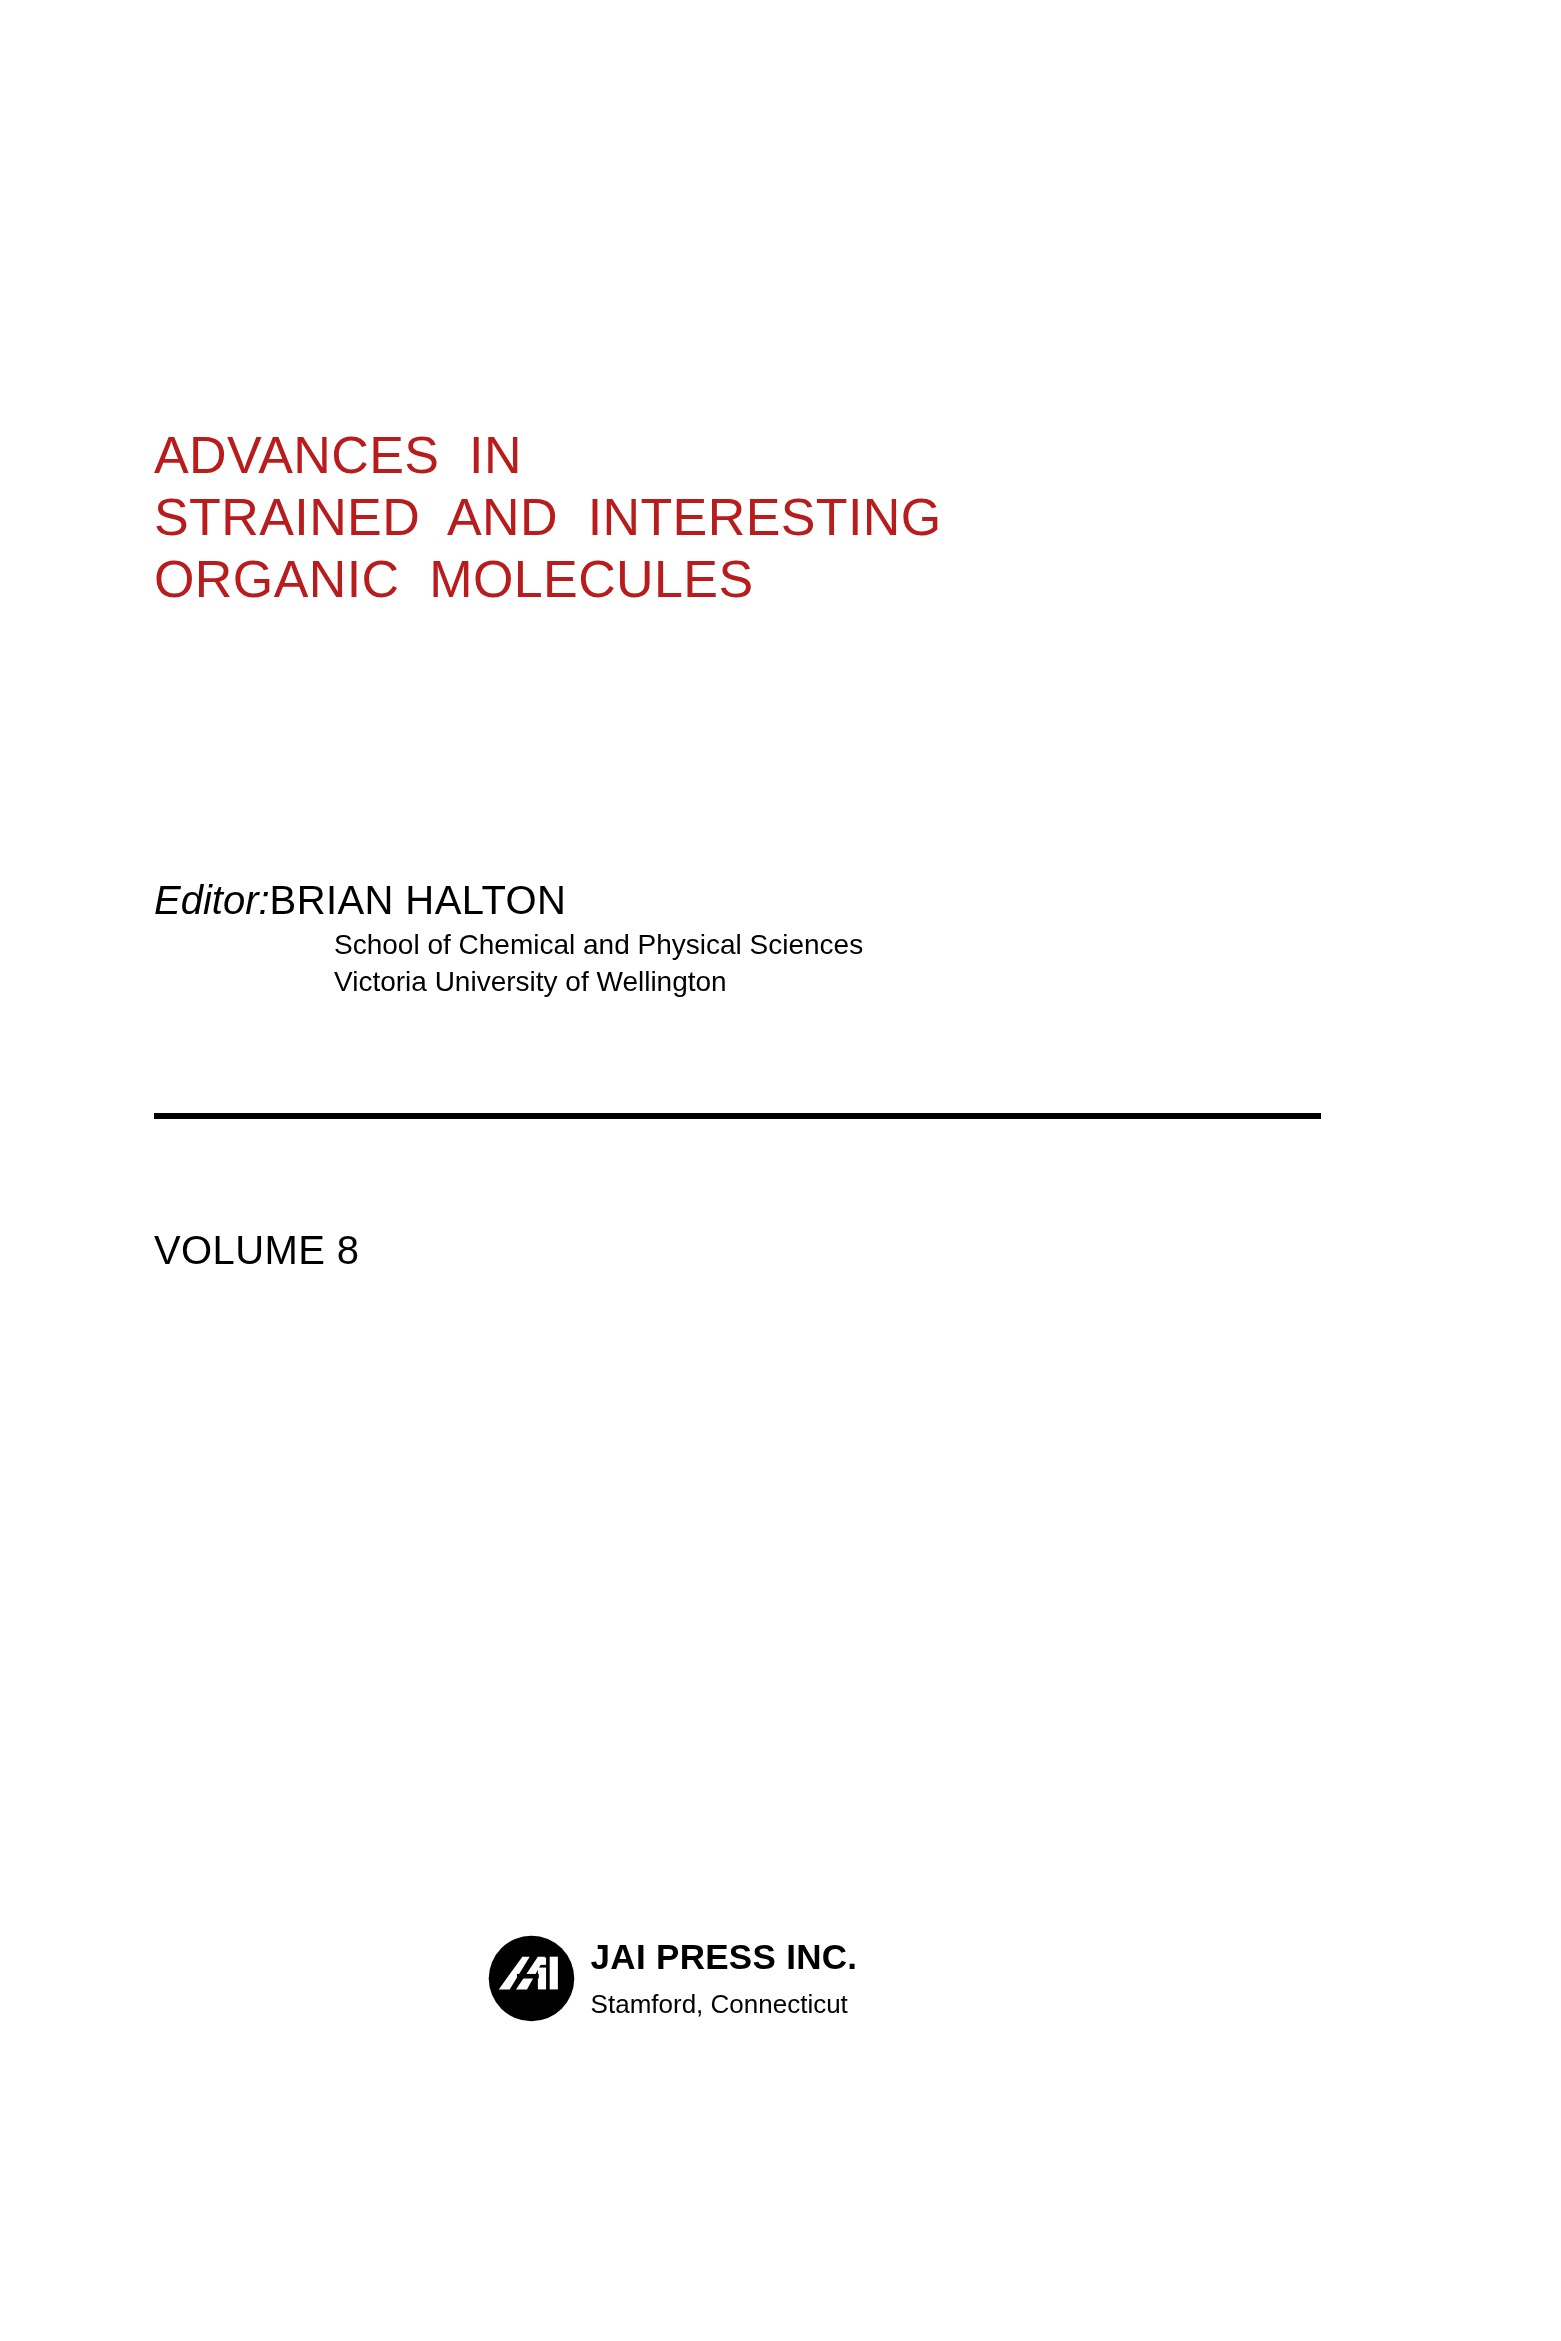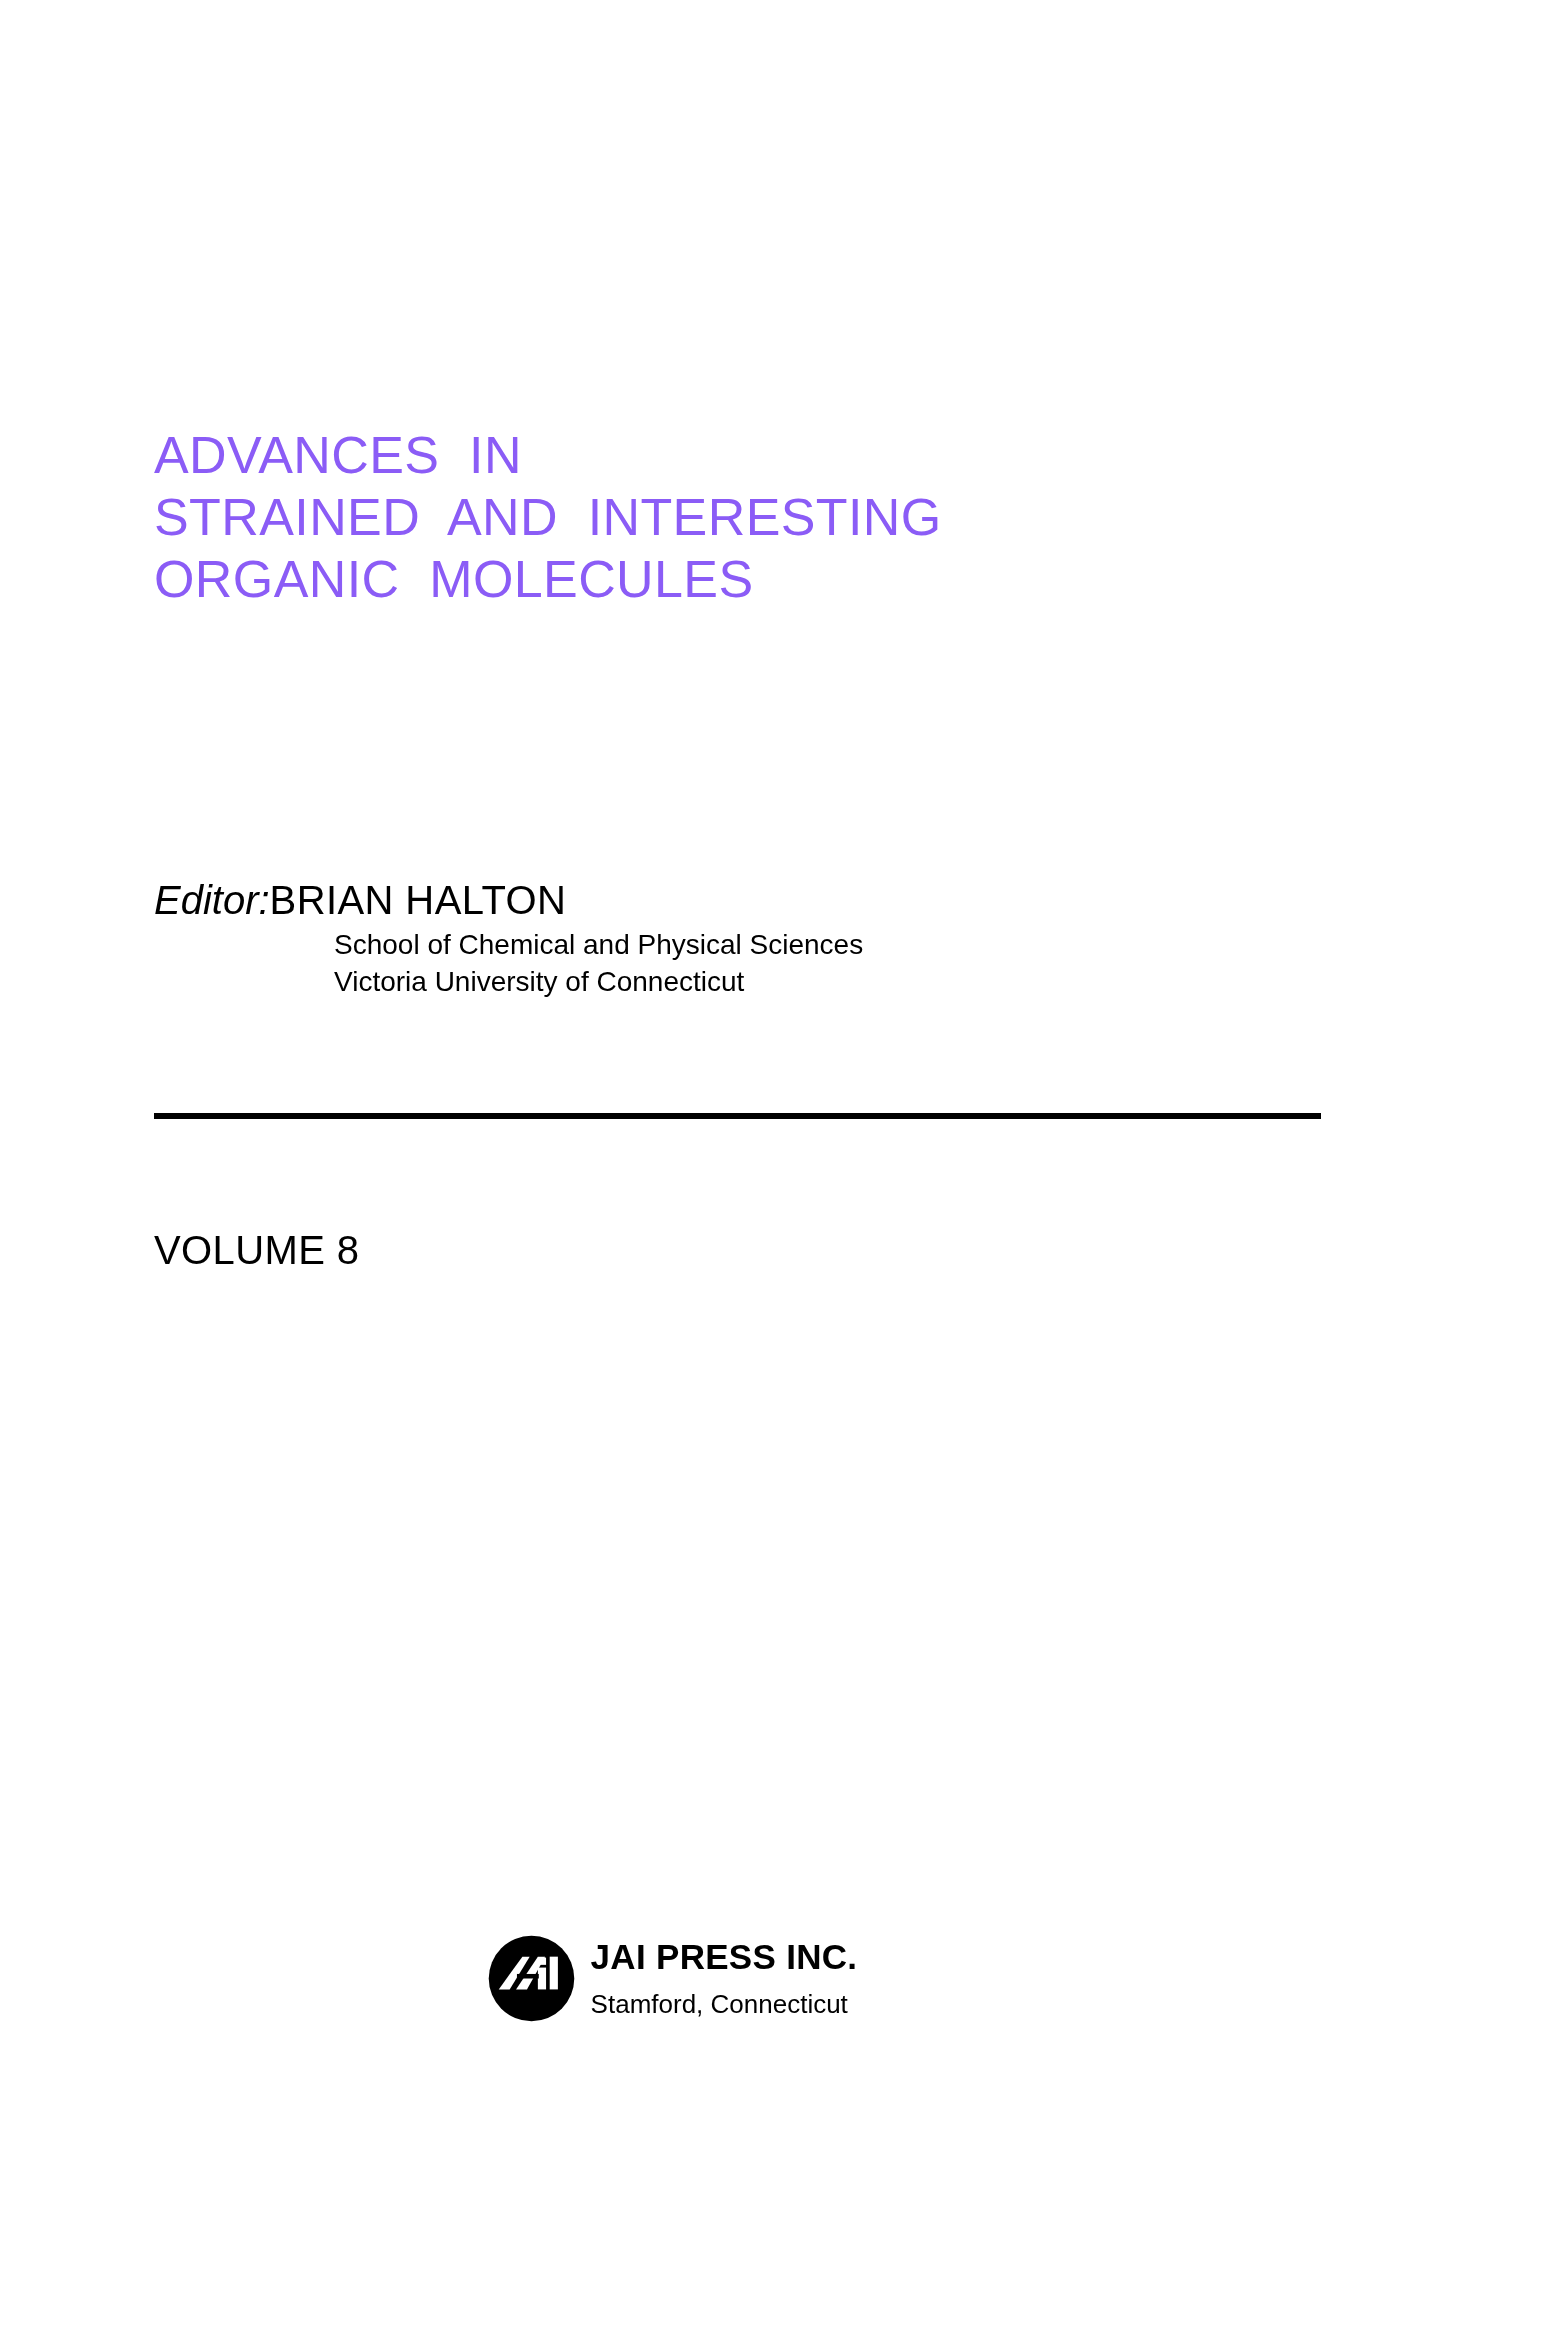--- a/index.html
+++ b/index.html
@@ -27,21 +27,21 @@
     left: 154px;
     top: 425px;
     width: 1128px;
   }
   .title-line {
     font-size: 52px;
     line-height: 1.19;
     letter-spacing: 0.4px;
     font-weight: 400;
     white-space: pre;
-    color: #8b5cf6;
+    color: #b91c1c;
   }
 
   
   .editor-block {
     position: absolute;
     left: 154px;
     top: 874px;
     width: 1128px;
   }
   .editor-row {
@@ -125,21 +125,21 @@
 
   <div class="title-block">
     <div class="title-line">ADVANCES  IN</div>
     <div class="title-line">STRAINED  AND  INTERESTING</div>
     <div class="title-line">ORGANIC  MOLECULES</div>
   </div>
 
   <div class="editor-block">
     <div class="editor-row"><span class="editor-label">Editor:</span><span class="editor-name">BRIAN HALTON</span></div>
     <div class="editor-affil">School of Chemical and Physical Sciences</div>
-    <div class="editor-affil">Victoria University of Connecticut</div>
+    <div class="editor-affil">Victoria University of Wellington</div>
   </div>
 
   <div class="rule"></div>
 
   <div class="volume">VOLUME 8</div>
 
   <div class="publisher">
     <svg class="logo-mark" viewBox="0 0 100 100">
       <circle cx="50" cy="50" r="47" fill="#000"></circle>
       <g fill="#ffffff">

